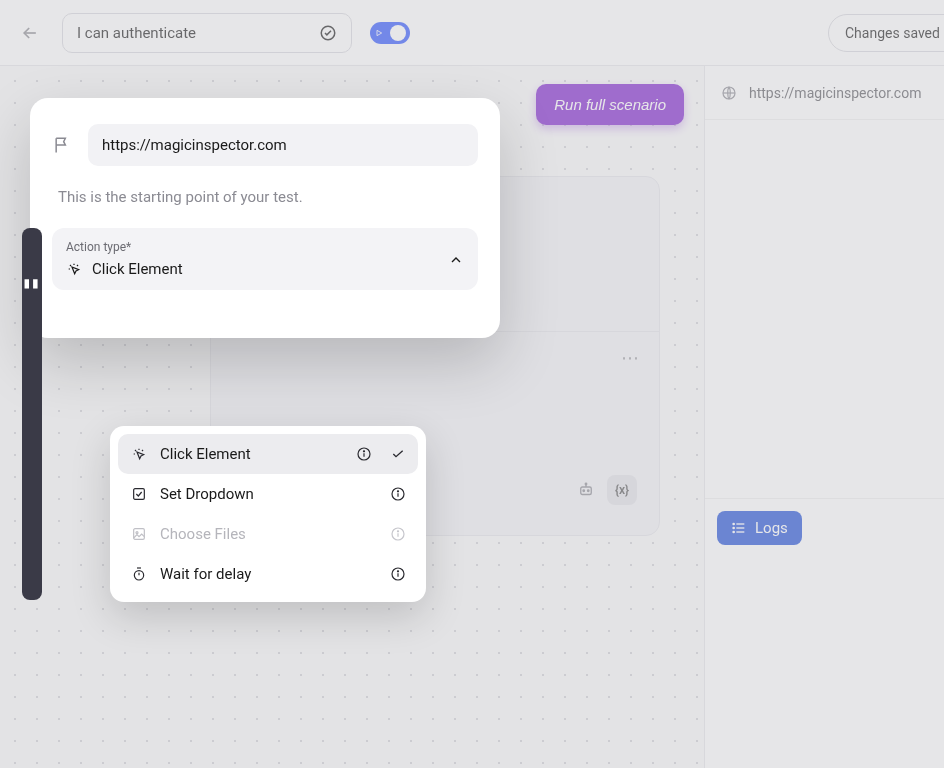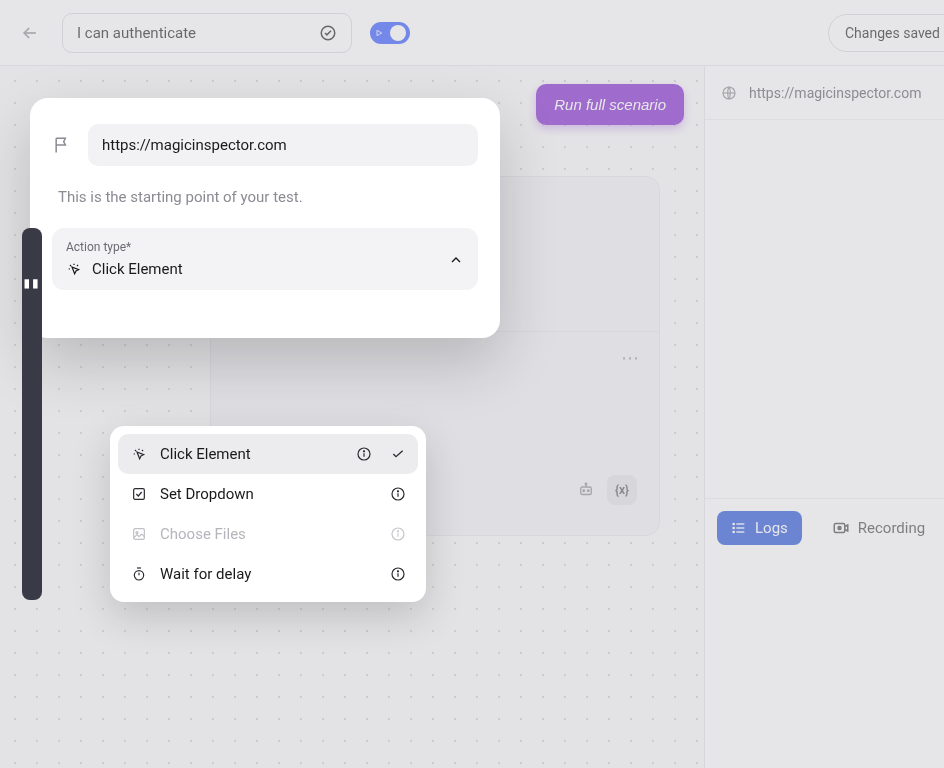--- a/index.html
+++ b/index.html
@@ -362,28 +362,20 @@
           <svg width="16" height="16" viewBox="0 0 24 24" fill="none" stroke="currentColor" stroke-width="2">
               <line x1="8" y1="6" x2="20" y2="6"></line>
               <line x1="8" y1="12" x2="20" y2="12"></line>
               <line x1="8" y1="18" x2="20" y2="18"></line>
               <circle cx="4" cy="6" r="1"></circle>
               <circle cx="4" cy="12" r="1"></circle>
               <circle cx="4" cy="18" r="1"></circle>
             </svg>
           <span>Logs</span>
         </div>
-        <div class="tab">
-          <svg width="18" height="18" viewBox="0 0 24 24" fill="none" stroke="#444" stroke-width="2">
-              <rect x="3" y="6" width="14" height="12" rx="2"></rect>
-              <circle cx="10" cy="12" r="2" fill="#444"></circle>
-              <path d="M17 10l4-2v8l-4-2"></path>
-            </svg>
-          <span>Recording</span>
-        </div>
       </div>
     </div>
   </div>
 </div>
 
 <div class="scrim"></div>
 
 <div class="modal">
   <div class="start-box">
     <div class="start-row">

